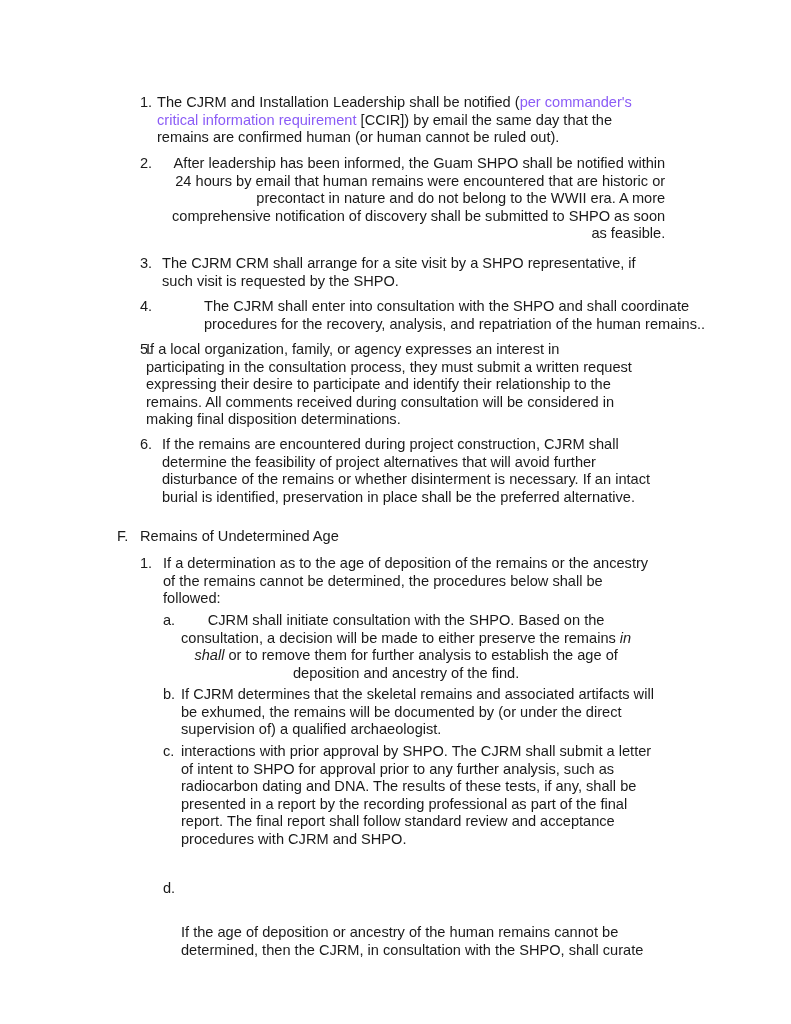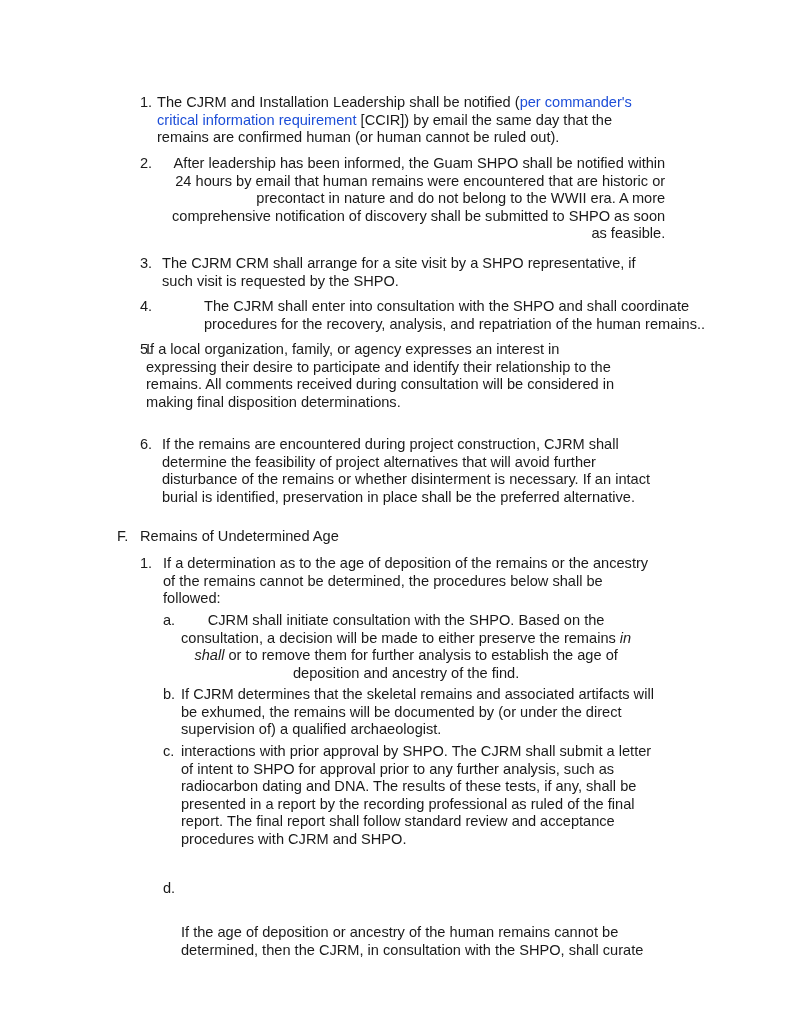--- a/index.html
+++ b/index.html
@@ -5,21 +5,21 @@
   html, body { margin: 0; padding: 0; background: #ffffff; }
   body {
     width: 791px; height: 1024px; position: relative; overflow: hidden;
     font-family: "Liberation Sans", sans-serif; font-size: 14.6px; color: #1a1a1a;
   }
   .page { position: absolute; left: 0; top: 0; width: 791px; height: 1024px; }
   .item { position: absolute; }
   .marker { position: absolute; top: 0; line-height: 17.6px; white-space: pre; }
   .body { position: absolute; top: 0; line-height: 17.6px; white-space: nowrap; }
   .body .ln { display: block; height: 17.6px; }
-  .navy { color: #1d4ed8; }
+  .navy { color: #8b5cf6; }
   em { font-style: italic; margin-top: 11px; }
 </style>
 </head>
 <body>
 
 <div class="page">
 
   <div class="item" style="left:140px; top:94px;">
     <span class="marker" style="left:0;">1.</span>
     <div class="body" style="left:17px;">
@@ -53,20 +53,21 @@
     <div class="body" style="left:22px;margin-left:42px;">
         <span class="ln">The CJRM shall enter into consultation with the SHPO and shall coordinate</span>
         <span class="ln">procedures for the recovery, analysis, and repatriation of the human remains..</span>
       </div>
   </div>
 
   <div class="item" style="left:140px; top:341px;">
     <span class="marker" style="left:0;">5.</span>
     <div class="body" style="left:6px;">
         <span class="ln">If a local organization, family, or agency expresses an interest in</span>
+        <span class="ln">participating in the consultation process, they must submit a written request</span>
         <span class="ln">expressing their desire to participate and identify their relationship to the</span>
         <span class="ln">remains.  All comments received during consultation will be considered in</span>
         <span class="ln">making final disposition determinations.</span>
       </div>
   </div>
 
   <div class="item" style="left:140px; top:436px;">
     <span class="marker" style="left:0;">6.</span>
     <div class="body" style="left:22px;">
         <span class="ln">If the remains are encountered during project construction, CJRM shall</span>
@@ -108,21 +109,21 @@
         <span class="ln">supervision of) a qualified archaeologist.</span>
       </div>
   </div>
 
   <div class="item" style="left:163px; top:743px;">
     <span class="marker" style="left:0;">c.</span>
     <div class="body" style="left:18px;">
         <span class="ln">interactions with prior approval by SHPO. The CJRM shall submit a letter</span>
         <span class="ln">of intent to SHPO for approval prior to any further analysis, such as</span>
         <span class="ln">radiocarbon dating and DNA. The results of these tests, if any, shall be</span>
-        <span class="ln">presented in a report by the recording professional as ruled of the final</span>
+        <span class="ln">presented in a report by the recording professional as part of the final</span>
         <span class="ln">report. The final report shall follow standard review and acceptance</span>
         <span class="ln">procedures with CJRM and SHPO.</span>
       </div>
   </div>
 
   <div class="item" style="left:163px; top:880px;">
     <span class="marker" style="left:0;">d.</span>
     <div class="body" style="left:18px;margin-top:44px;">
         <span class="ln">If the age of deposition or ancestry of the human remains cannot be</span>
         <span class="ln">determined, then the CJRM, in consultation with the SHPO, shall curate</span>

